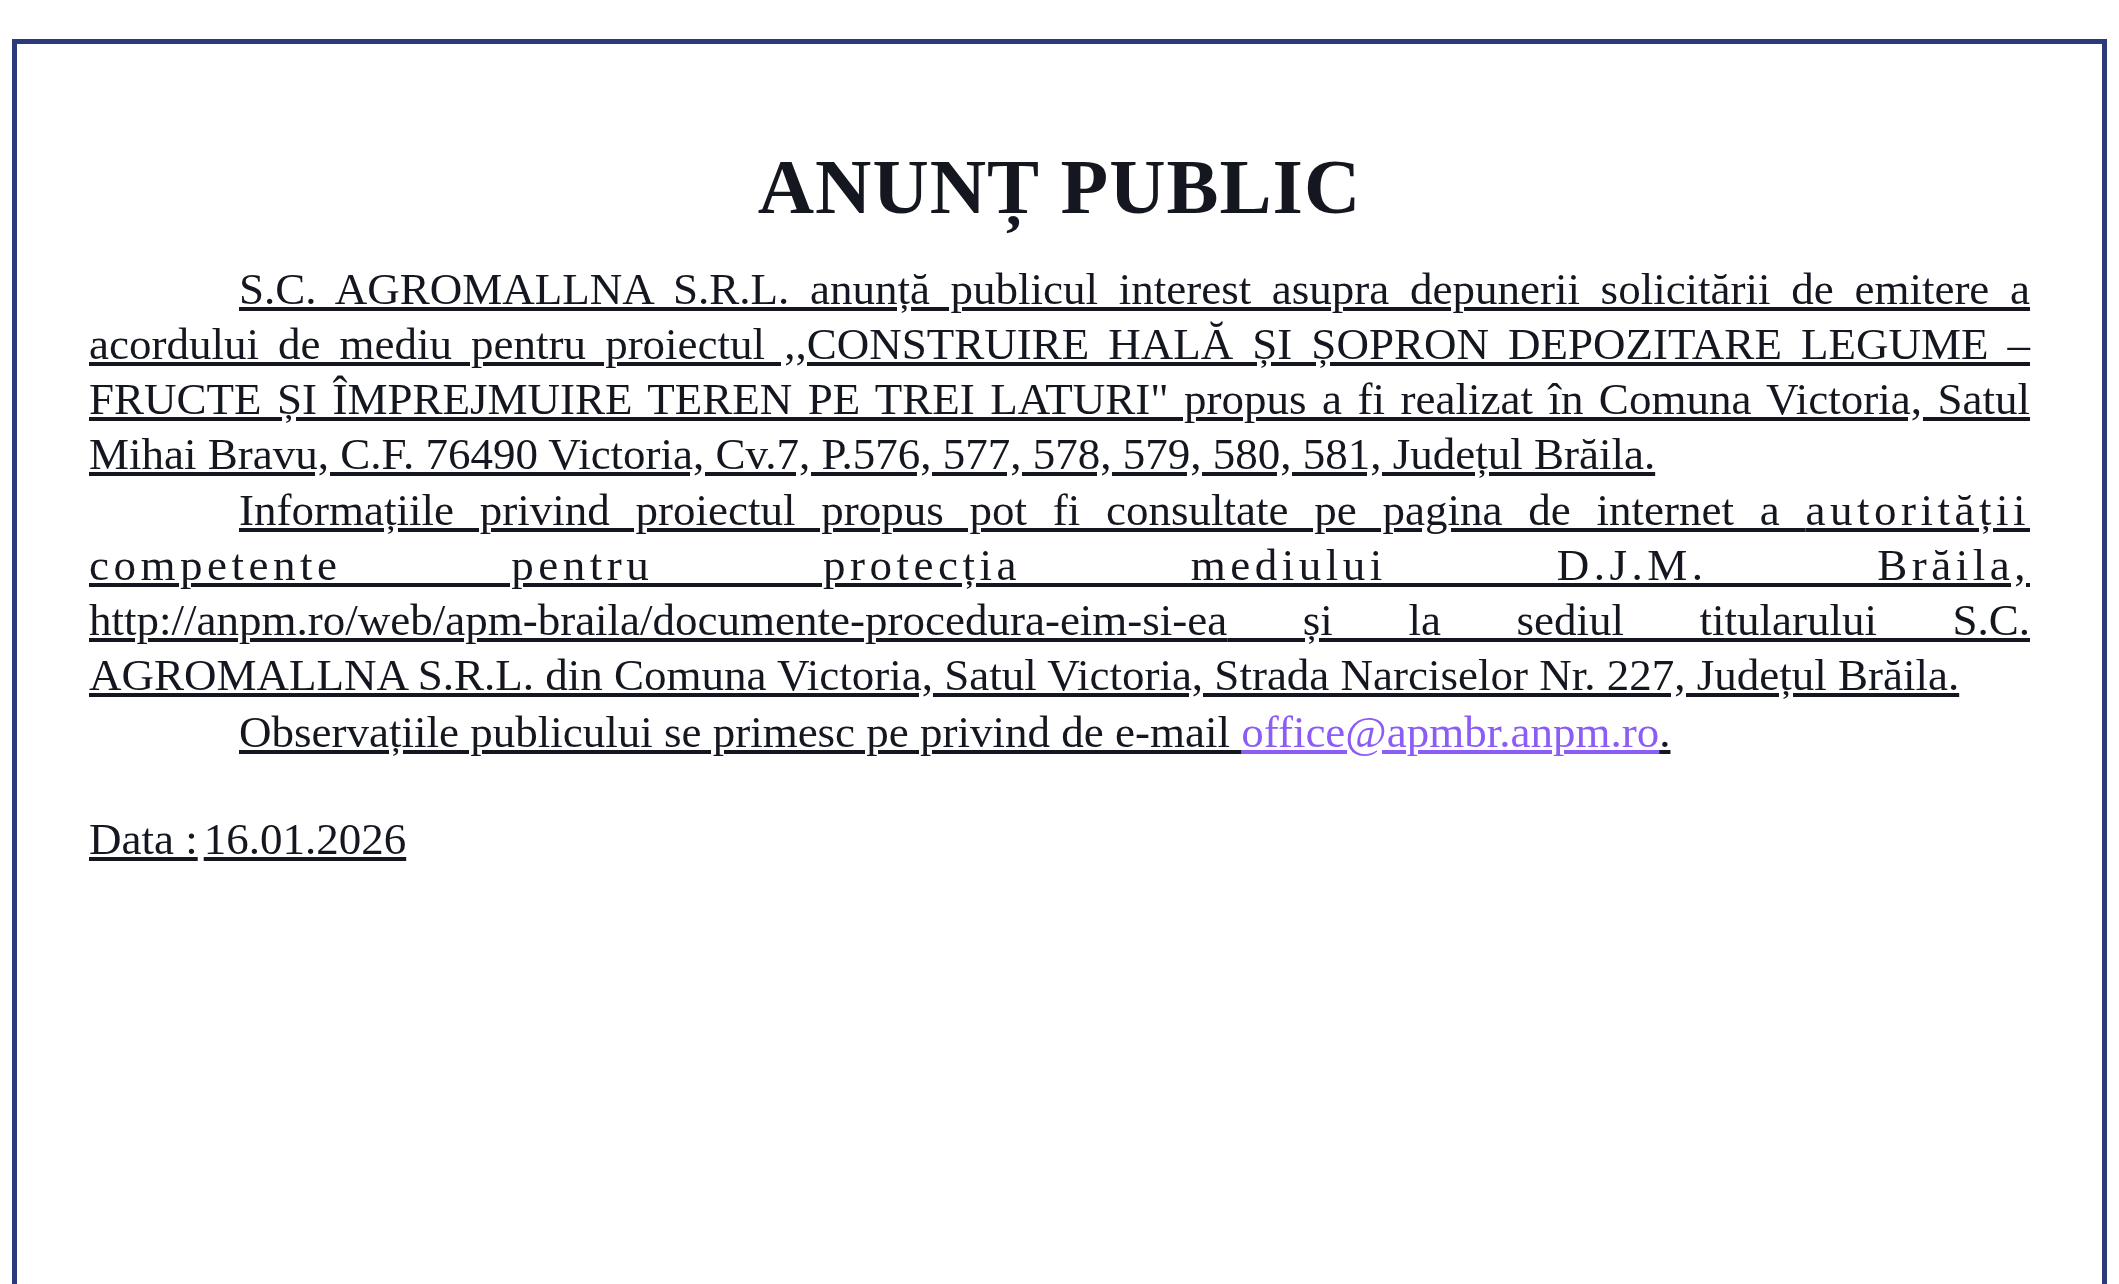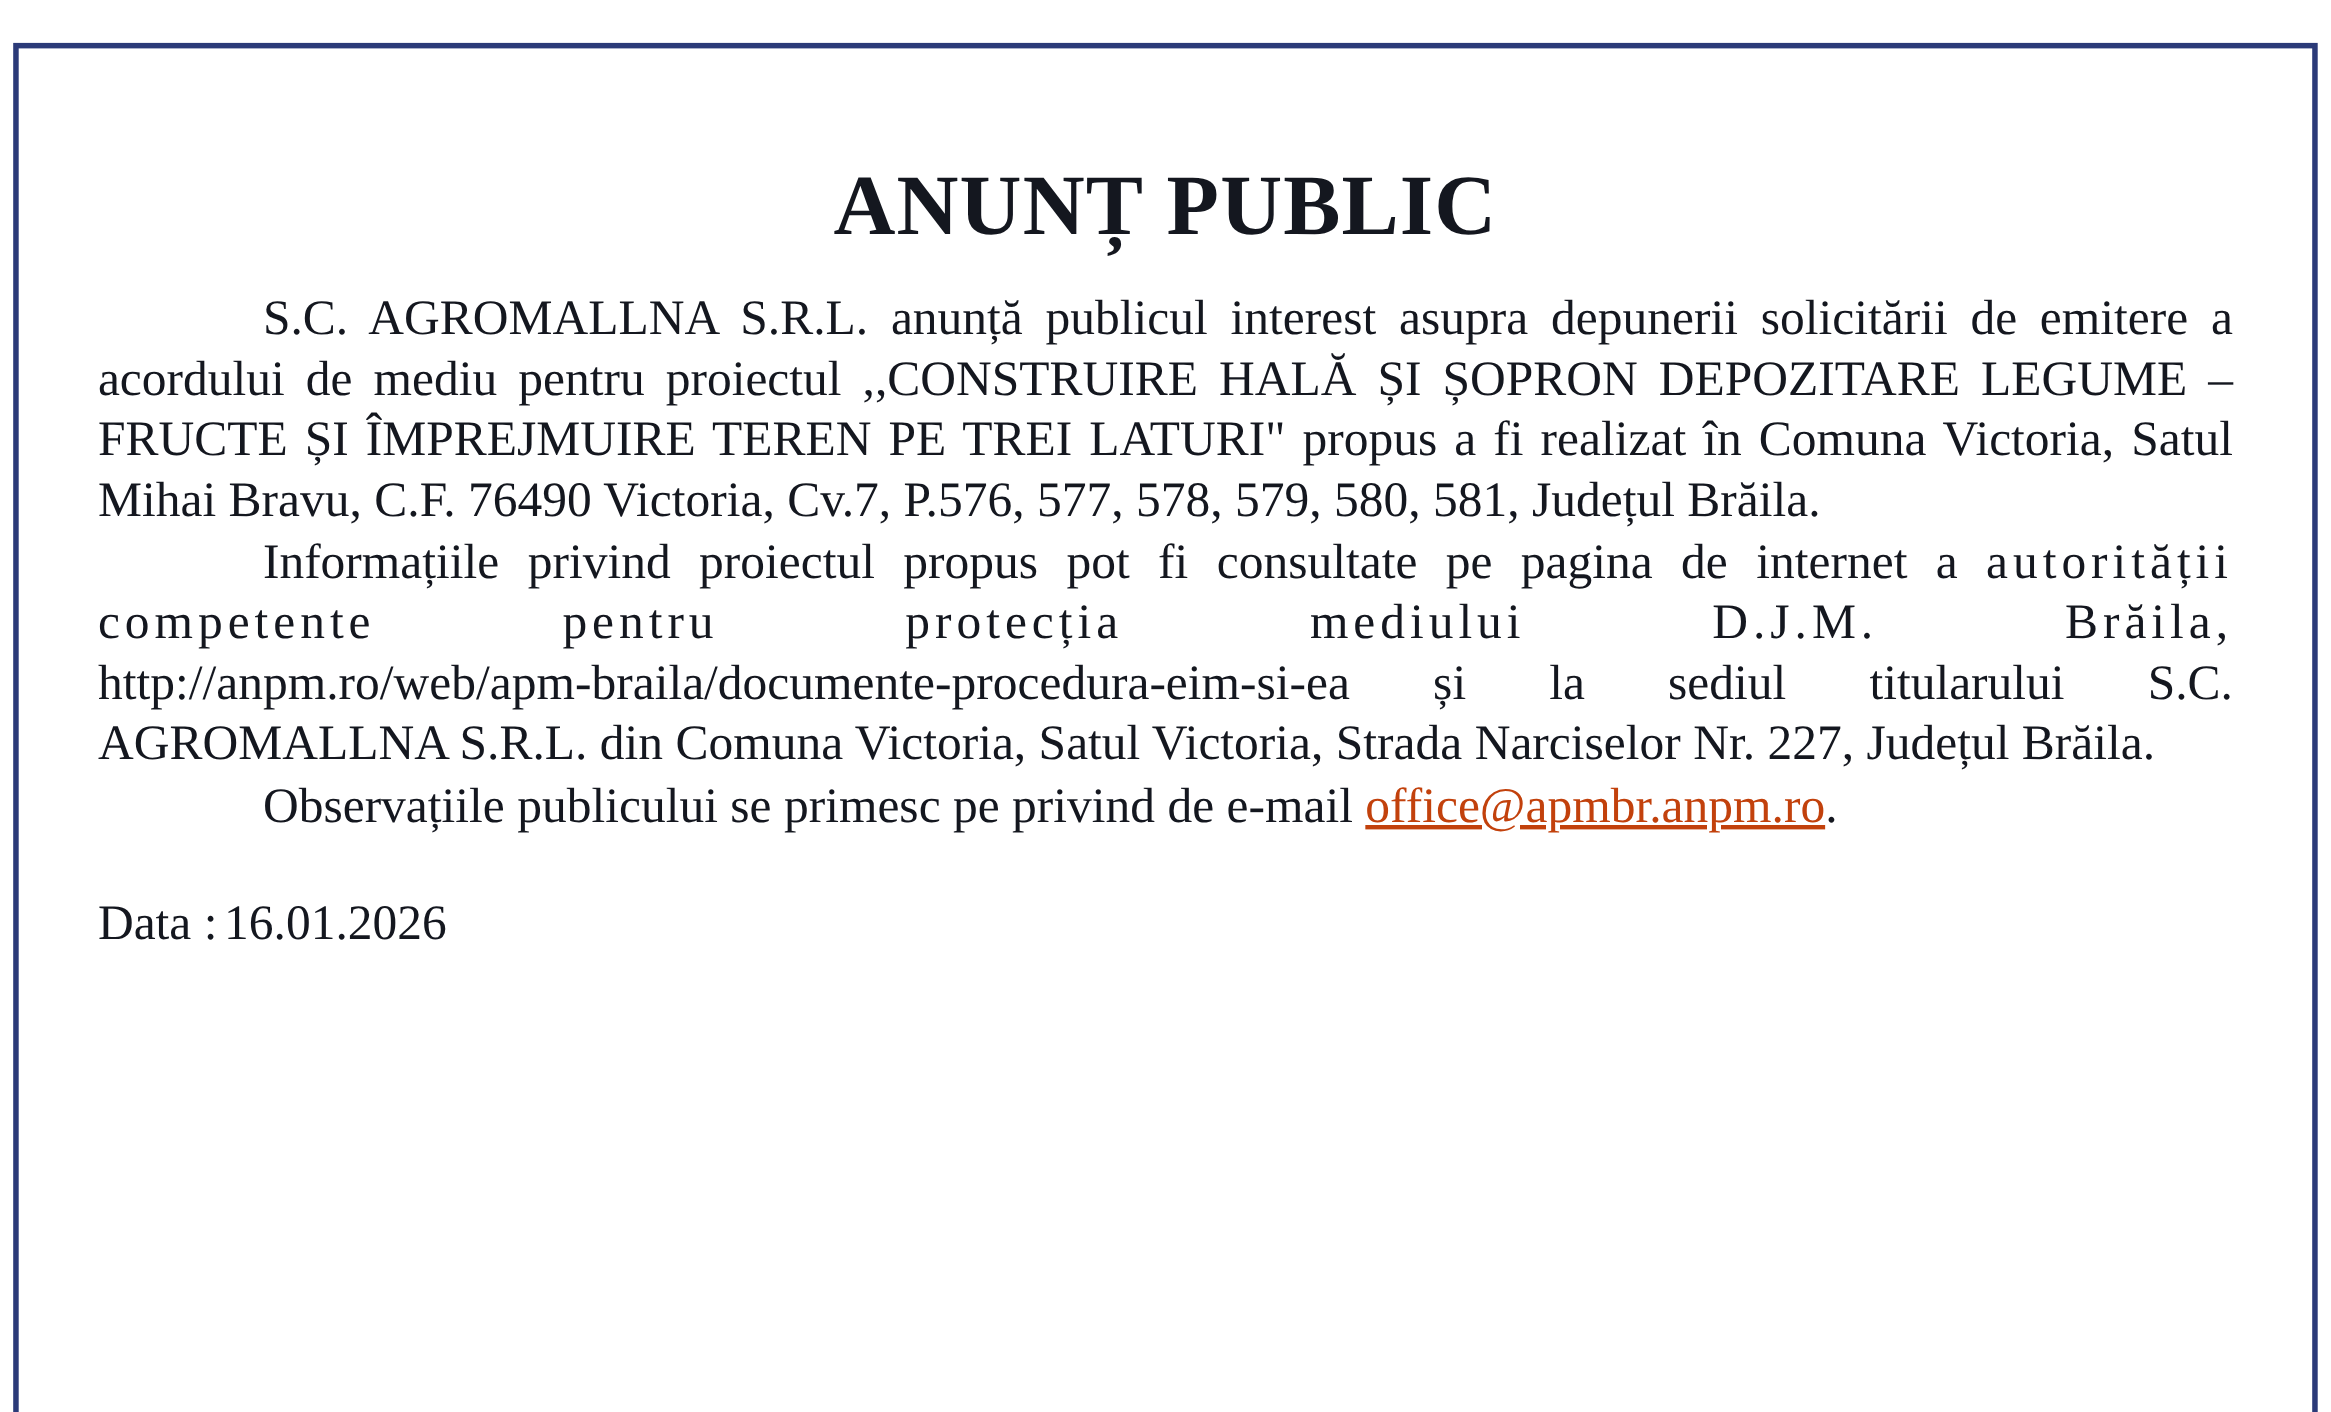--- a/index.html
+++ b/index.html
@@ -40,35 +40,36 @@
   }
   .body-text {
     font-size: 45px;
     line-height: 1.22;
     text-align: justify;
     text-justify: inter-word;
   }
   .para {
     margin: 0 0 2px 0;
     text-indent: 150px;
+    text-decoration: underline;
   }
   .para.no-indent {
     text-indent: 0;
   }
   .para.tracked-block {
     
   }
   .spaced {
     letter-spacing: 4.5px;
   }
   .url {
     white-space: nowrap;
   }
   a.email {
-    color: #c2410c;
+    color: #8b5cf6;
     text-decoration: underline;
   }
   .date-line {
     font-size: 45px;
     margin-top: 52px;
     text-indent: 0;
     text-align: left;
   }
   .date-label {
     margin-right: 6px;

